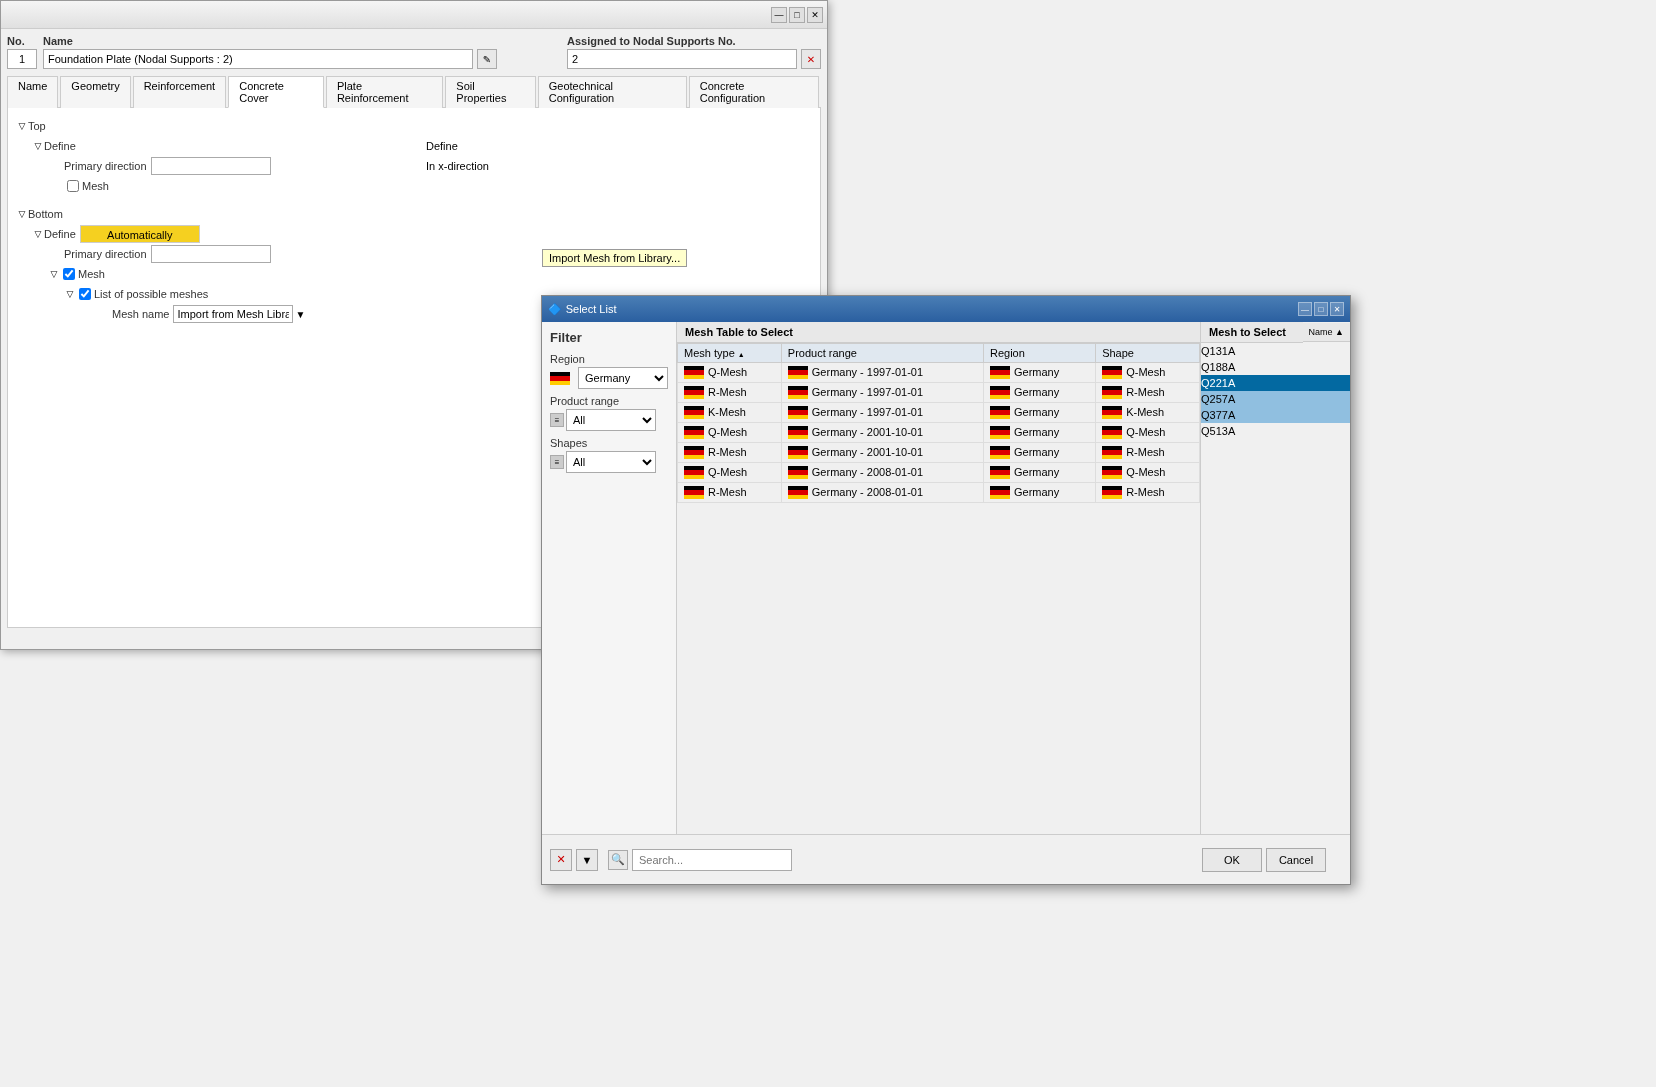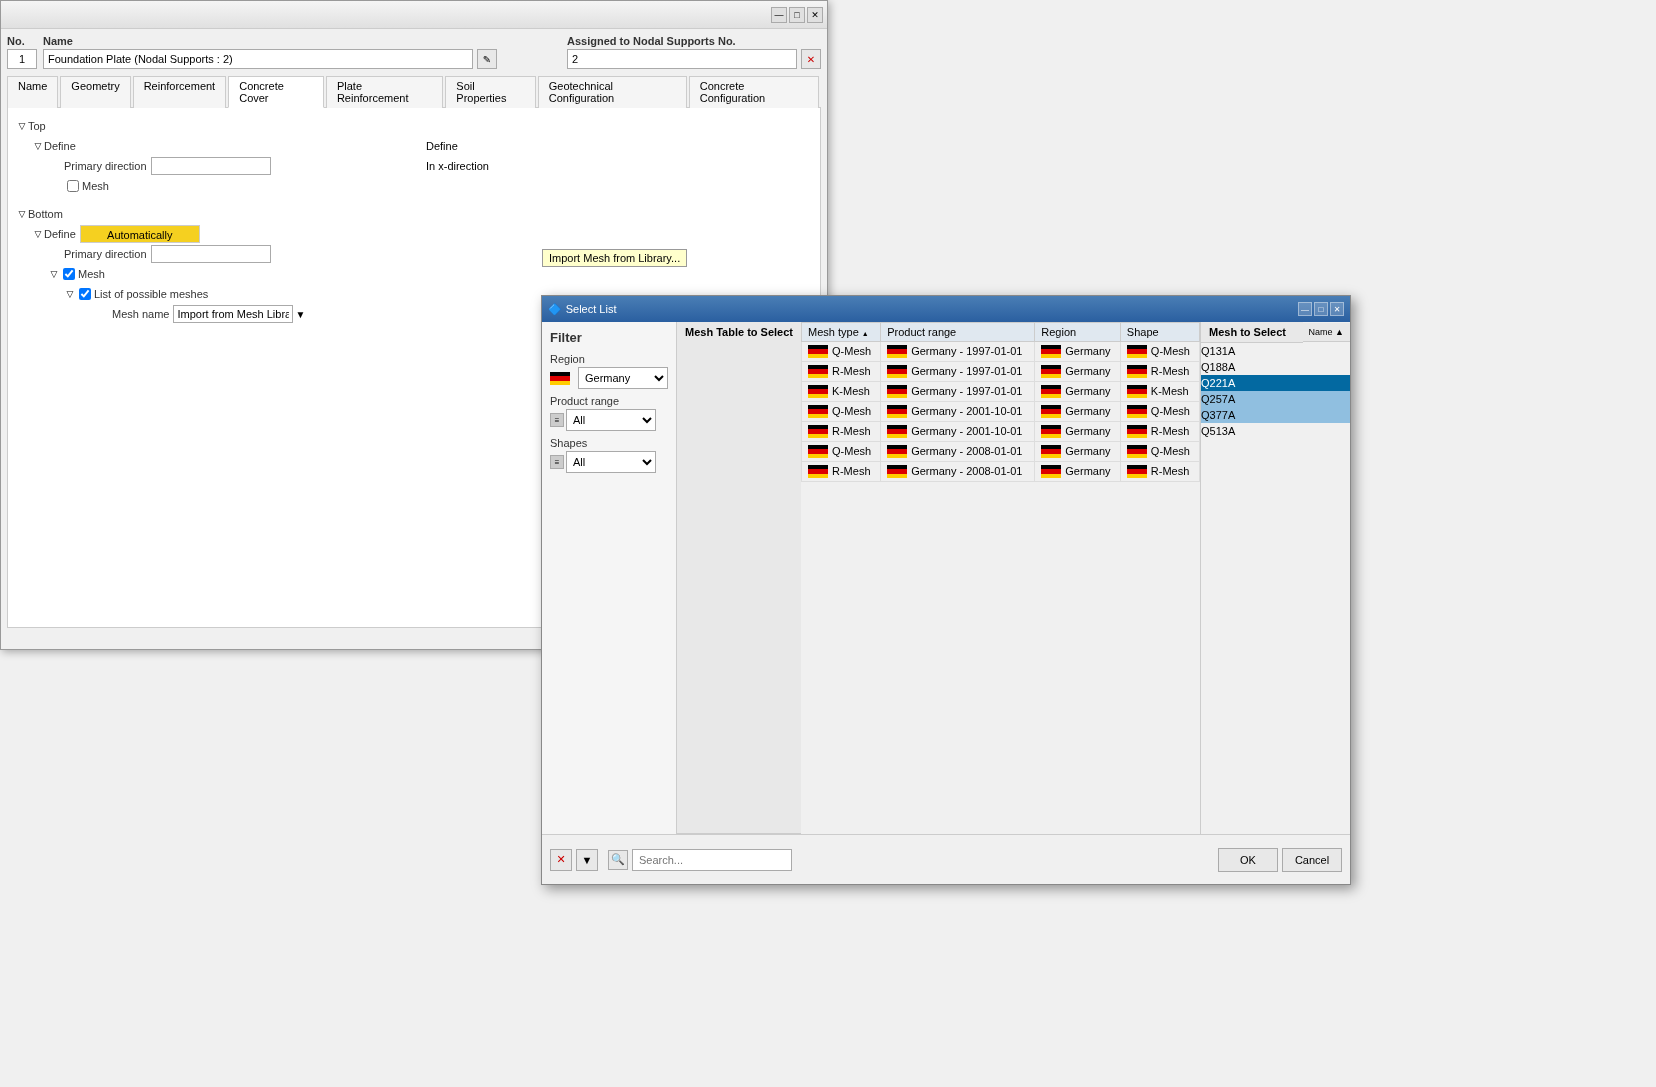--- a/index.html
+++ b/index.html
@@ -297,21 +297,21 @@
     .filter-flag {
       display: flex;
       align-items: center;
       gap: 4px;
     }
     
     
     .table-panel {
       flex: 1;
       display: flex;
-      flex-direction: row;
+      flex-direction: column;
       overflow: hidden;
     }
     
     .table-header {
       background: #e8e8e8;
       padding: 4px 8px;
       font-weight: 600;
       font-size: 11px;
       border-bottom: 1px solid #ccc;
     }
@@ -422,21 +422,21 @@
       cursor: pointer;
       margin-right: 4px;
     }
     
     .dialog-cancel-btn {
       width: 60px; height: 24px;
       background: #e8e8e8;
       border: 1px solid #aaa;
       font-size: 11px;
       cursor: pointer;
-      margin-right: 0;
+      margin-right: 16px;
     }
     
     .sort-icon {
       display: inline-flex;
       flex-direction: column;
       font-size: 7px;
       line-height: 1;
     }
     
     .table-scroll {

